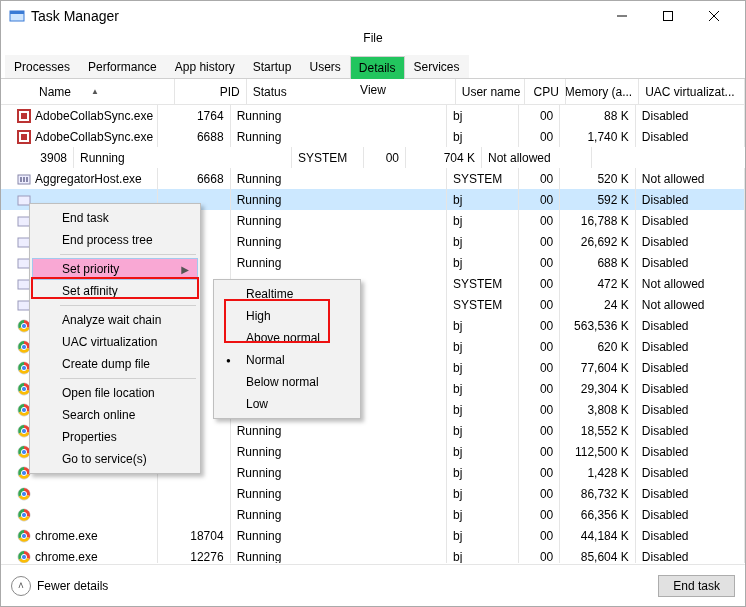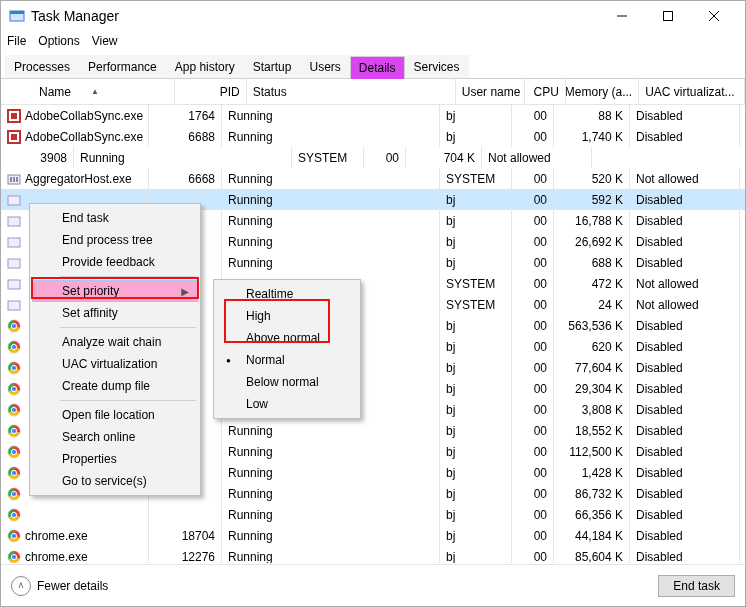--- a/index.html
+++ b/index.html
@@ -7,45 +7,45 @@
 
 
 .titlebar { height: 30px; display: flex; align-items: center; padding: 0 8px; }
 .titlebar .icon { width: 16px; height: 16px; margin-right: 6px; }
 .titlebar .icon svg { width:16px; height:16px; }
 .titlebar .title { flex: 1; font-size: 14px; }
 .winbtn { width: 46px; height: 30px; display:flex; align-items:center; justify-content:center; }
 .winbtn svg { width:10px; height:10px; }
 
 
-.menubar { height: 20px; display: flex; align-items: center; padding: 0 6px; gap: 12px; }
+.menubar { height: 20px; display: flex; align-items: center; padding: 0 6px; gap: 12px; flex-direction: column; }
 .menubar span { font-size: 12px; }
 
 
 .tabs { display: flex; border-bottom: 1px solid #d0d0d0; padding: 4px 4px 0 4px; gap: 0; }
 .tab { padding: 4px 8px; border: 1px solid transparent; border-bottom: none; font-size: 12px; background:#f5f5f5;text-align:center; }
-.tab.active { background: #d946ef; border-color: #d0d0d0; position: relative; top: 1px; }
+.tab.active { background: #22c55e; border-color: #d0d0d0; position: relative; top: 1px; }
 
 
 .colheaders { display: flex; border-bottom: 1px solid #e5e5e5; height: 26px; align-items: center; user-select:none;padding-left:32px; }
 .col { padding: 0 6px; border-right: 1px solid #e5e5e5; height: 100%; display:flex; align-items:center; overflow:hidden; white-space:nowrap; }
 .c-name   { width: 148px; }
 .c-pid    { width: 48px;  justify-content:flex-end;margin-left:25px; }
 .c-status { width: 218px; }
 .c-user   { width: 72px; }
 .c-cpu    { width: 42px;  justify-content:flex-end; }
 .c-mem    { width: 76px;  justify-content:flex-end; }
 .c-uac    { width: 110px; }
 .sort-arrow { font-size:8px; margin-left:20px; color:#555;}
 
 
 .rows { height: 458px; overflow:hidden; }
 .row { display:flex; height:21px; align-items:center; white-space:nowrap; }
 .row.selected { background:#cce8ff; }
-.row .c-name { display:flex; align-items:center; gap:4px; }
+.row .c-name { display:flex; align-items:center; gap:4px;margin-left:10px; }
 .proc-icon { width:14px; height:14px; flex-shrink:0; }
 
 
 .footer { position:absolute; bottom:0; left:0; right:0; height:42px; border-top:1px solid #e5e5e5; display:flex; align-items:center; padding:0 10px; background:#fff;}
 .fewer { display:flex; align-items:center; gap:6px; }
 .fewer-circle { width:20px; height:20px; border:1px solid #888; border-radius:50%; display:flex; align-items:center; justify-content:center; font-size:10px; color:#555;}
 .endtask-btn { margin-left:auto; border:1px solid #adadad; background:#e1e1e1; padding:3px 14px; }
 
 
 .ctxmenu { position:absolute; background:#f2f2f2; border:1px solid #bfbfbf; box-shadow:3px 3px 4px rgba(0,0,0,.25); padding:3px 2px; z-index:10;}
@@ -476,21 +476,20 @@
       <div class="col c-user">bj</div>
       <div class="col c-cpu">00</div>
       <div class="col c-mem">85,604 K</div>
       <div class="col c-uac">Disabled</div>
     </div>
   </div>
 
 <div class="ctxmenu" id="ctx1">
     <div class="item">End task</div>
     <div class="item">End process tree</div>
-    <div class="item">Provide feedback</div>
     <div class="sep"></div>
     <div class="item hover">Set priority<span class="arrow">▶</span></div>
     <div class="item">Set affinity</div>
     <div class="sep"></div>
     <div class="item">Analyze wait chain</div>
     <div class="item">UAC virtualization</div>
     <div class="item">Create dump file</div>
     <div class="sep"></div>
     <div class="item">Open file location</div>
     <div class="item">Search online</div>

